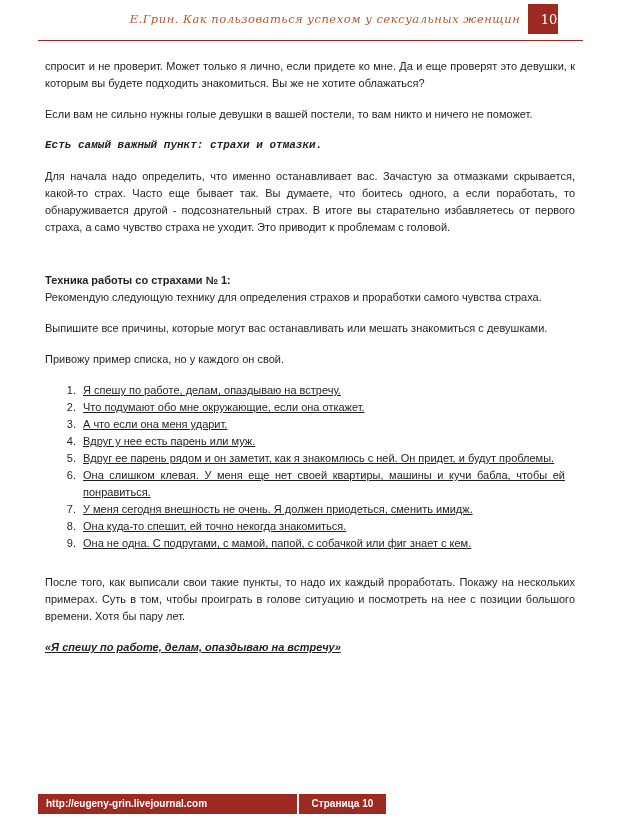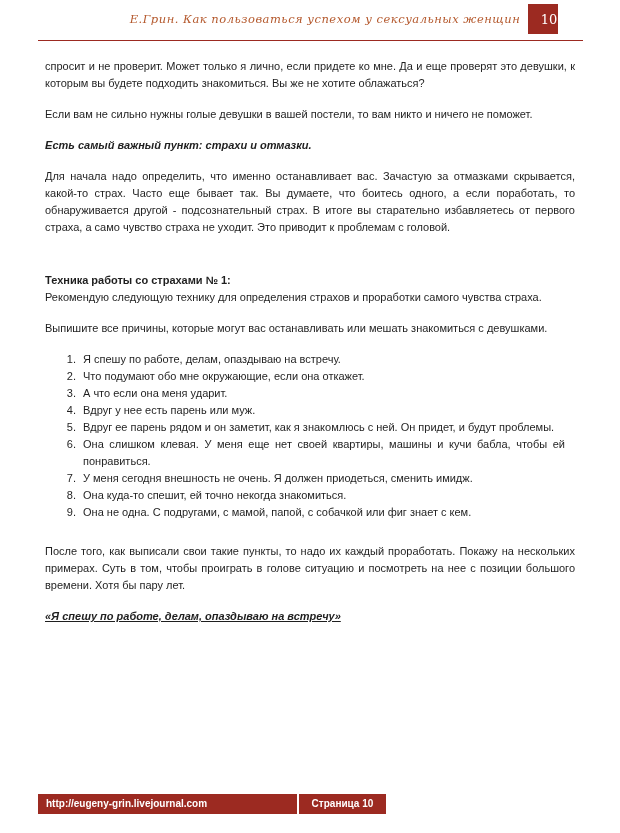--- a/index.html
+++ b/index.html
@@ -61,28 +61,30 @@
     right: 45px;
     font-size: 11px;
     line-height: 17px;
     text-align: justify;
   }
   .para { margin-bottom: 14px; }
   .emphasis {
     font-weight: bold;
     font-style: italic;
     margin-bottom: 14px;
+    font-family: Liberation Mono, monospace;
   }
   .section-heading {
     font-weight: bold;
     margin-top: 36px;
   }
   ol.fear-list {
     margin: 0 10px 14px 0;
     padding-left: 34px;
+    text-decoration: underline;
   }
   ol.fear-list li {
     text-align: justify;
     padding-left: 4px;
   }
   .gap-top { margin-top: 22px; }
   .quote {
     font-weight: bold;
     font-style: italic;
     text-decoration: underline;
@@ -124,20 +126,21 @@
   <div class="header-rule"></div>
 
   <div class="content">
     <p class="para">спросит и не проверит. Может только я лично, если придете ко мне. Да и еще проверят это девушки, к которым вы будете подходить знакомиться. Вы же не хотите облажаться?</p>
     <p class="para">Если вам не сильно нужны голые девушки в вашей постели, то вам никто и ничего не поможет.</p>
     <p class="emphasis">Есть самый важный пункт: страхи и отмазки.</p>
     <p class="para">Для начала надо определить, что именно останавливает вас. Зачастую за отмазками скрывается, какой-то страх. Часто еще бывает так. Вы думаете, что боитесь одного, а если поработать, то обнаруживается другой - подсознательный страх. В итоге вы старательно избавляетесь от первого страха, а само чувство страха не уходит. Это приводит к проблемам с головой.</p>
     <p class="section-heading">Техника работы со страхами № 1:</p>
     <p class="para">Рекомендую следующую технику для определения страхов и проработки самого чувства страха.</p>
     <p class="para">Выпишите все причины, которые могут вас останавливать или мешать знакомиться с девушками.</p>
+    <p class="para">Привожу пример списка, но у каждого он свой.</p>
     <ol class="fear-list">
       <li>Я спешу по работе, делам, опаздываю на встречу.</li>
       <li>Что подумают обо мне окружающие, если она откажет.</li>
       <li>А что если она меня ударит.</li>
       <li>Вдруг у нее есть парень или муж.</li>
       <li>Вдруг ее парень рядом и он заметит, как я знакомлюсь с ней. Он придет, и будут проблемы.</li>
       <li>Она слишком клевая. У меня еще нет своей квартиры, машины и кучи бабла, чтобы ей понравиться.</li>
       <li>У меня сегодня внешность не очень. Я должен приодеться, сменить имидж.</li>
       <li>Она куда-то спешит, ей точно некогда знакомиться.</li>
       <li>Она не одна. С подругами, с мамой, папой, с собачкой или фиг знает с кем.</li>

